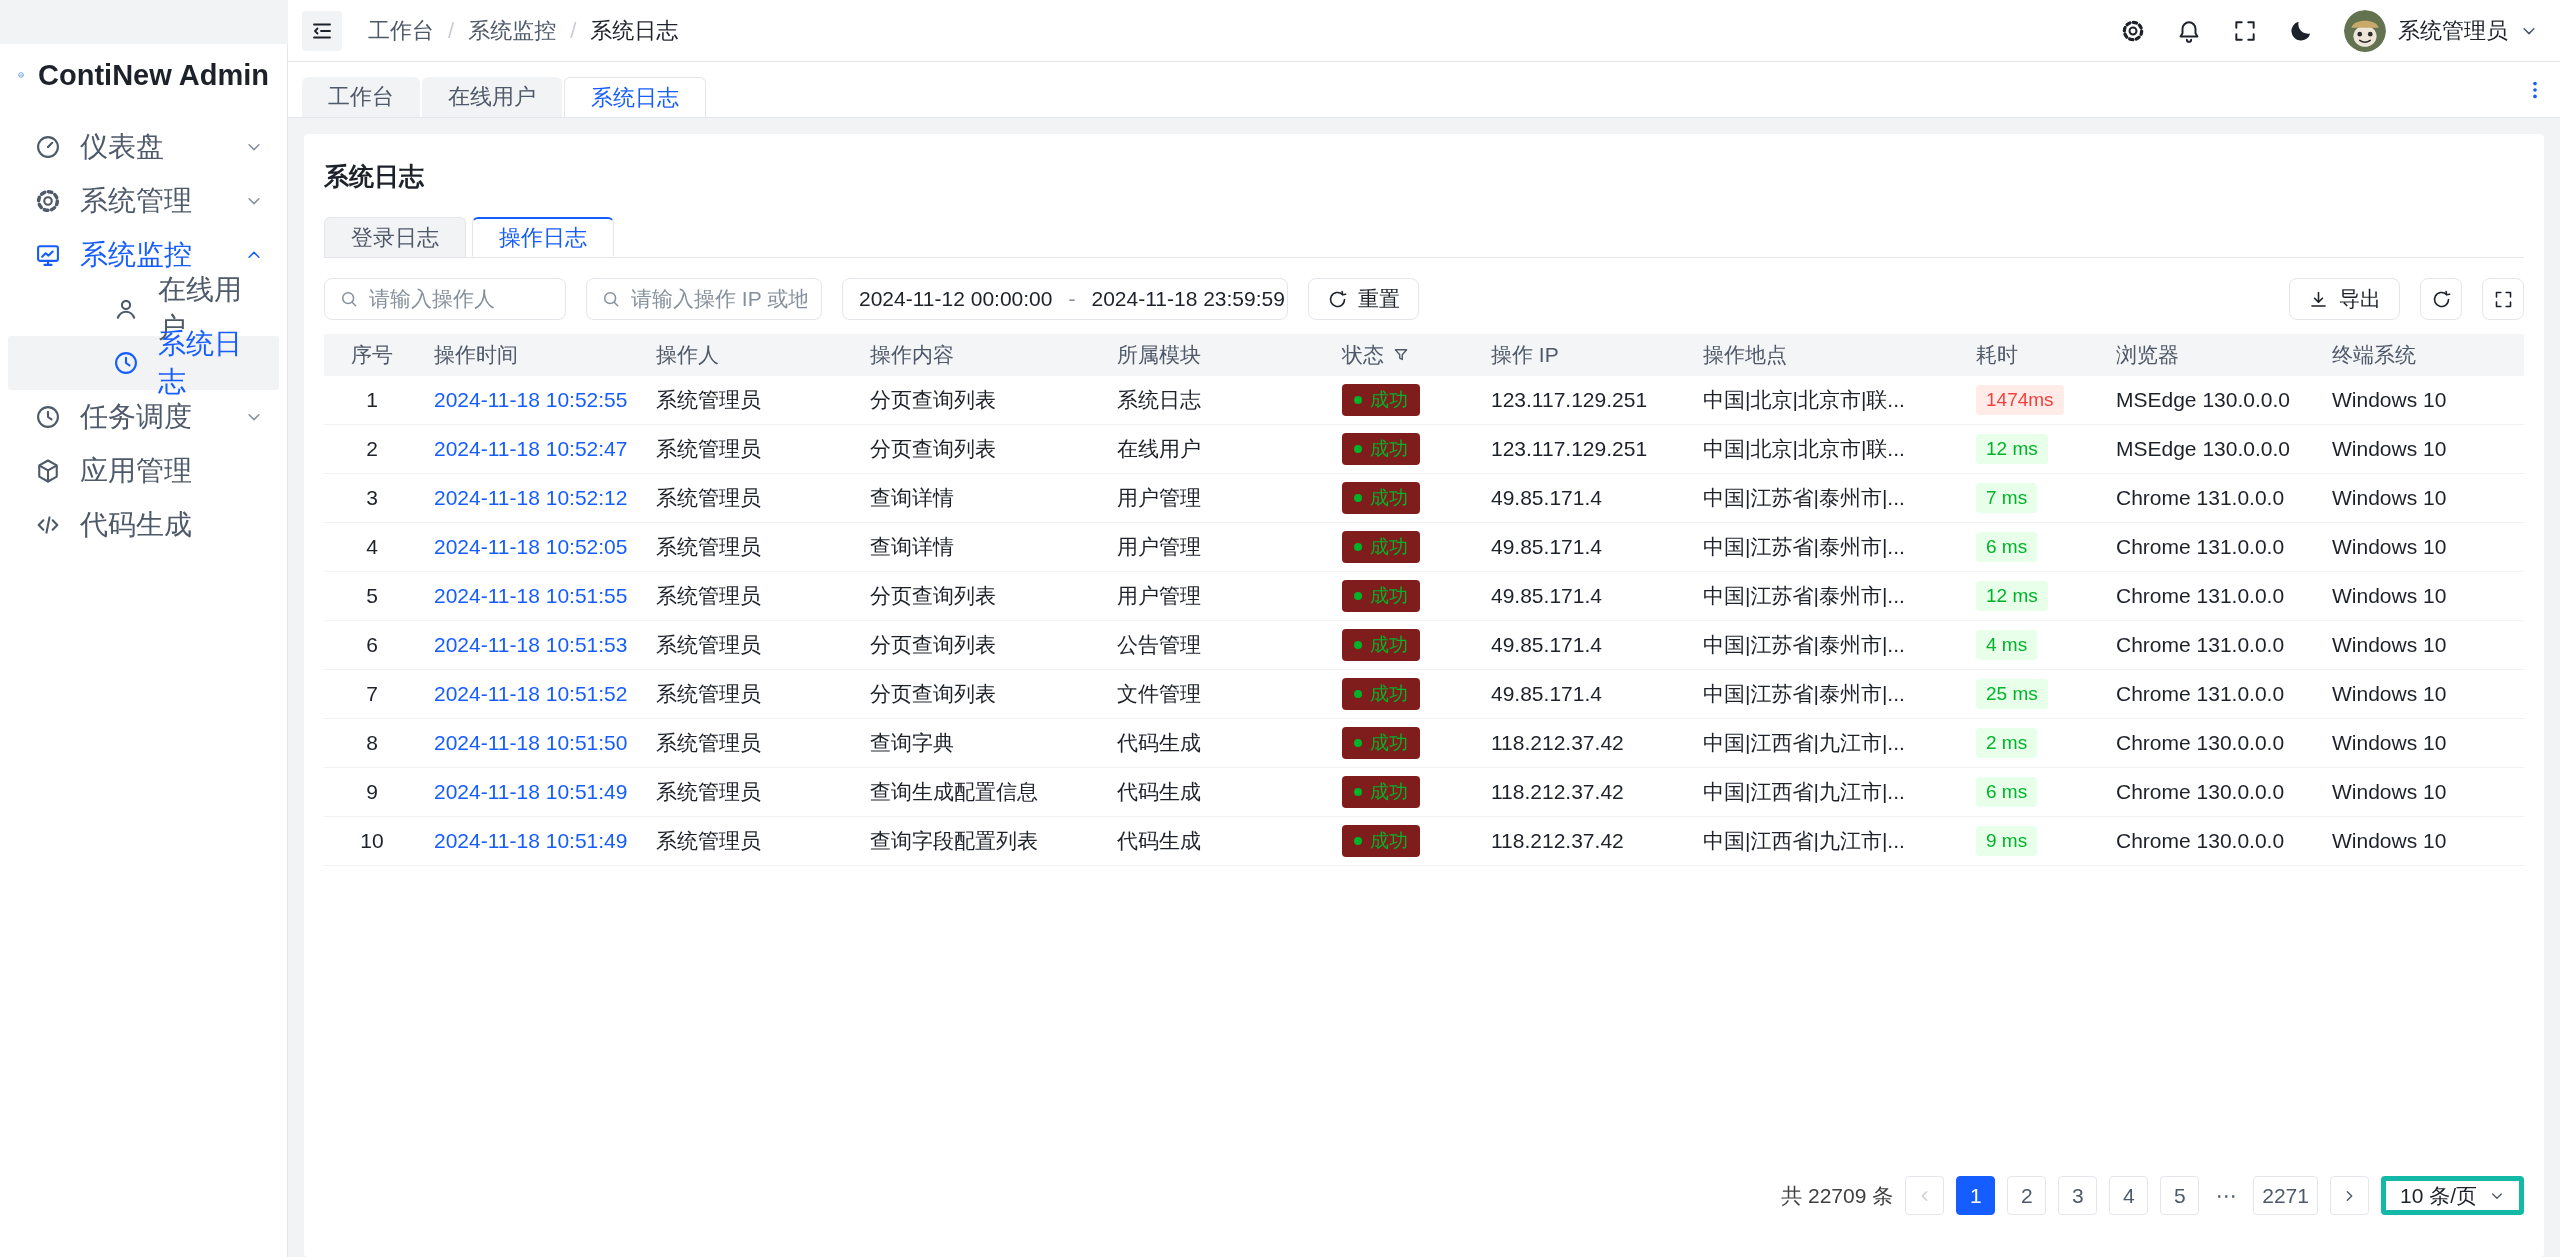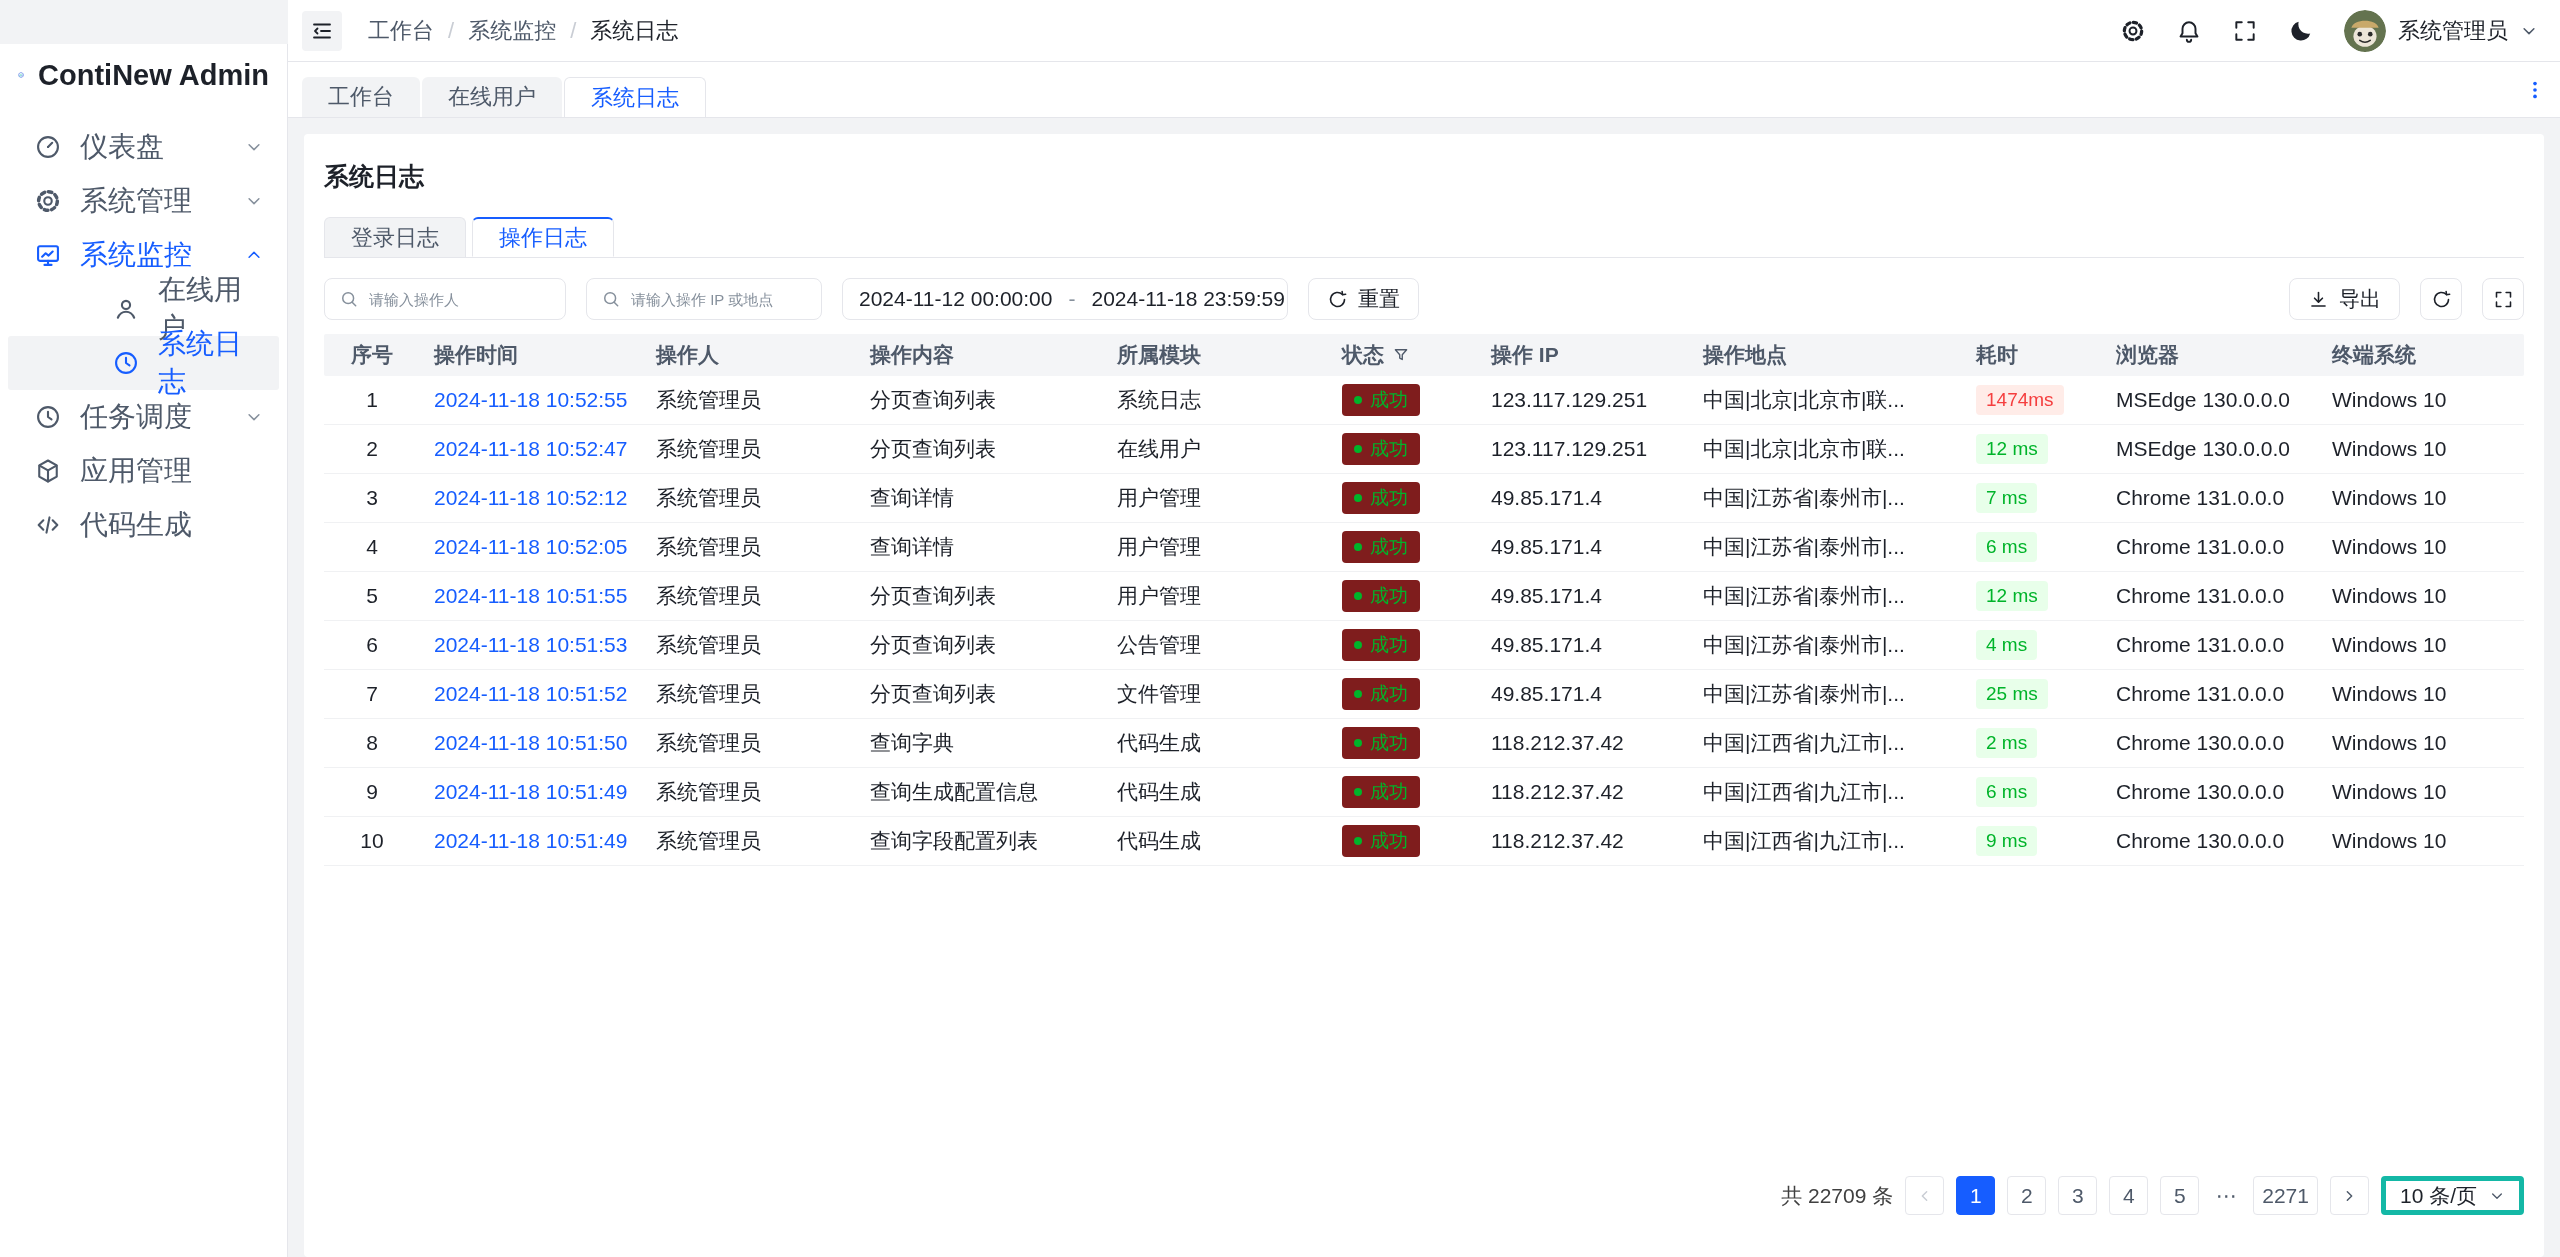--- a/index.html
+++ b/index.html
@@ -50,36 +50,36 @@
 
   .card-tabs { display:flex; gap:6px; margin-top:24px; border-bottom:1px solid #e5e6eb; }
   .card-tab { height:40px; padding:0 26px; display:flex; align-items:center; font-size:22px; border-radius:6px 6px 0 0; cursor:pointer; }
   .card-tab.inactive { background:#f2f3f5; color:#4e5969; border:1px solid #e5e6eb; border-bottom:none;text-align:right; }
   .card-tab.active { background:#fff; color:#165dff; border:1px solid #e5e6eb; border-top:2px solid #165dff; border-bottom:1px solid #fff; margin-bottom:-1px; }
 
   
   .toolbar { display:flex; align-items:center; gap:20px; margin-top:20px; }
   .inputbox { height:42px; border:1px solid #e5e6eb; border-radius:8px; display:flex; align-items:center; gap:10px; padding:0 14px; background:#fff; }
   .inputbox .ic { width:20px; height:20px; color:#86909c; flex-shrink:0; }
-  .inputbox input { border:none; outline:none; font-size:15px; width:100%; font-family:inherit; color:#1d2129; background:transparent; }
+  .inputbox input { border:none; outline:none; font-size:21px; width:100%; font-family:inherit; color:#1d2129; background:transparent; }
   .inputbox input::placeholder { color:#86909c; }
   .in-operator { width:242px; }
   .in-ip { width:236px; }
   .rangebox { height:42px; width:446px; border:1px solid #e5e6eb; border-radius:8px; display:flex; align-items:center; gap:16px; padding:0 16px; background:#fff; cursor:pointer; }
   .rangebox .val { color:#1d2129; white-space:nowrap; }
   .rangebox .sep { color:#86909c; }
   .rangebox .ic { width:22px; height:22px; color:#4e5969; margin-left:auto; }
   .btn { height:42px; border:1px solid #e5e6eb; background:#fff; border-radius:8px; display:flex; align-items:center; gap:10px; padding:0 18px; font-size:21px; color:#1d2129; cursor:pointer; font-family:inherit; }
   .btn .ic { width:21px; height:21px; }
   .iconbtn { width:42px; height:42px; padding:0; justify-content:center; }
   .toolbar .spacer { flex:1; }
 
   
   .table { margin-top:14px; }
-  .thead { display:flex; align-items:center; height:42px; background:#f4f5f7; color:#4e5969; font-weight:700; border-radius:2px; }
+  .thead { display:flex; align-items:center; height:42px; background:#f4f5f7; color:#4e5969; font-weight:400; border-radius:2px; }
   .tr { display:flex; align-items:center; height:49px; border-bottom:1px solid #f0f1f3; }
   .td,.th { display:flex; align-items:center; padding-left:14px; flex-shrink:0; white-space:nowrap; overflow:hidden; }
   .c1 { width:96px; padding-left:0; justify-content:center; }
   .c2 { width:222px; } .c3 { width:214px; } .c4 { width:247px; } .c5 { width:225px; }
   .c6 { width:149px; } .c7 { width:212px; } .c8 { width:273px; } .c9 { width:140px; }
   .c10 { width:216px; } .c11 { flex:1; }
   .th .ficon { width:18px; height:18px; color:#4e5969; margin-left:8px; cursor:pointer; }
   .link { color:#165dff; cursor:pointer; }
   .tag { display:inline-flex; align-items:center; gap:8px; height:32px; padding:0 12px; border-radius:4px; font-size:19px; }
   .tag-success { background:#7f1d1d; color:#00b42a; }

